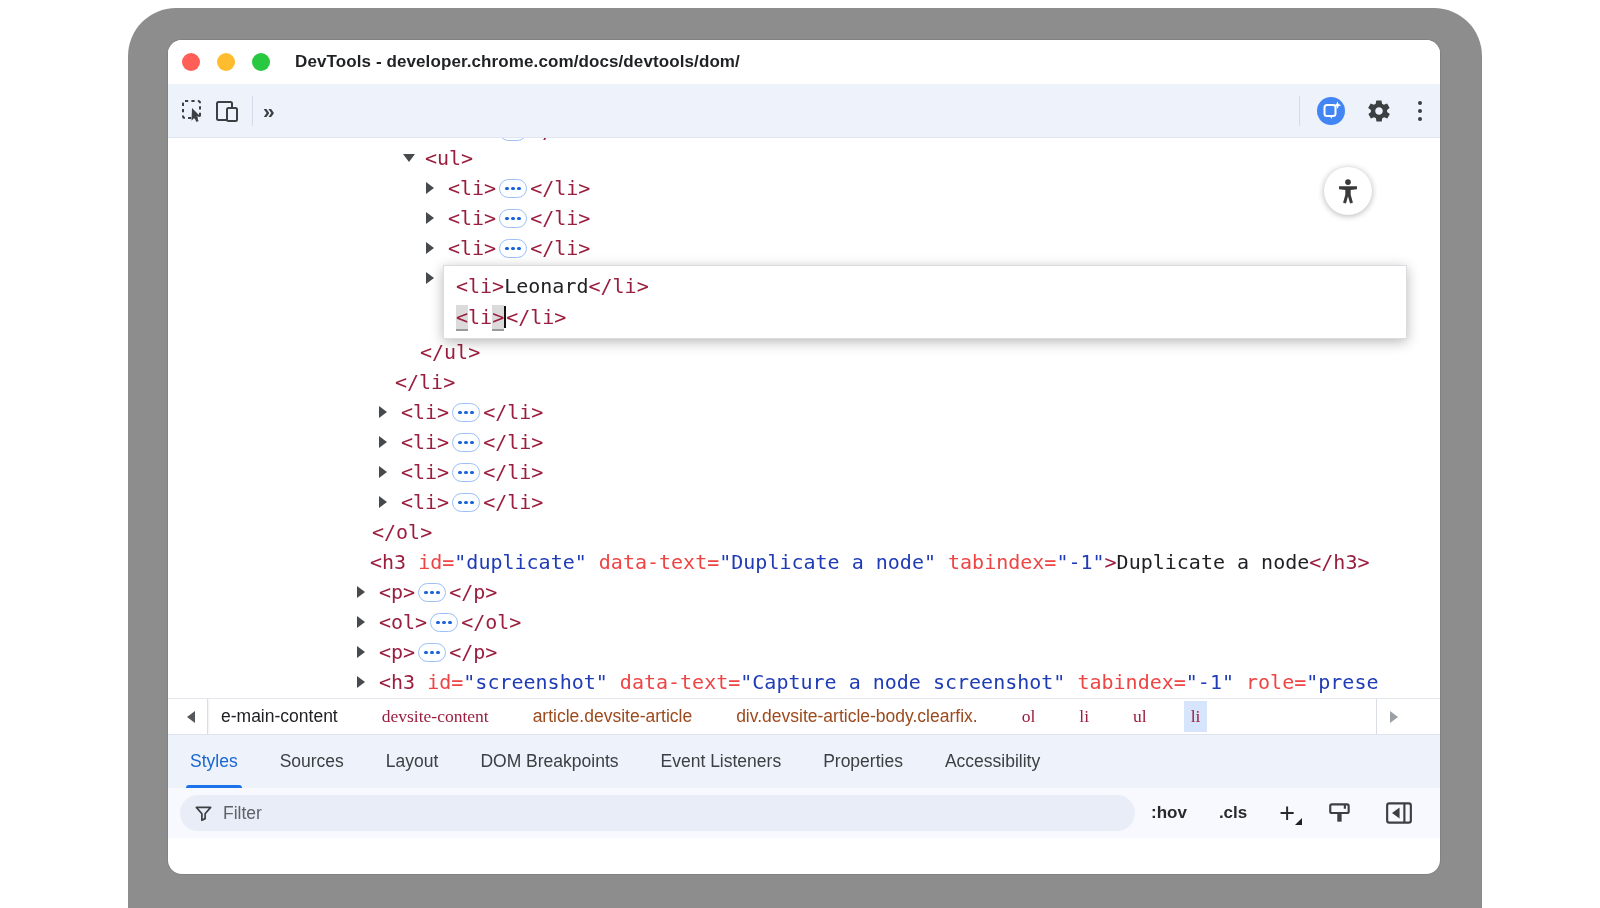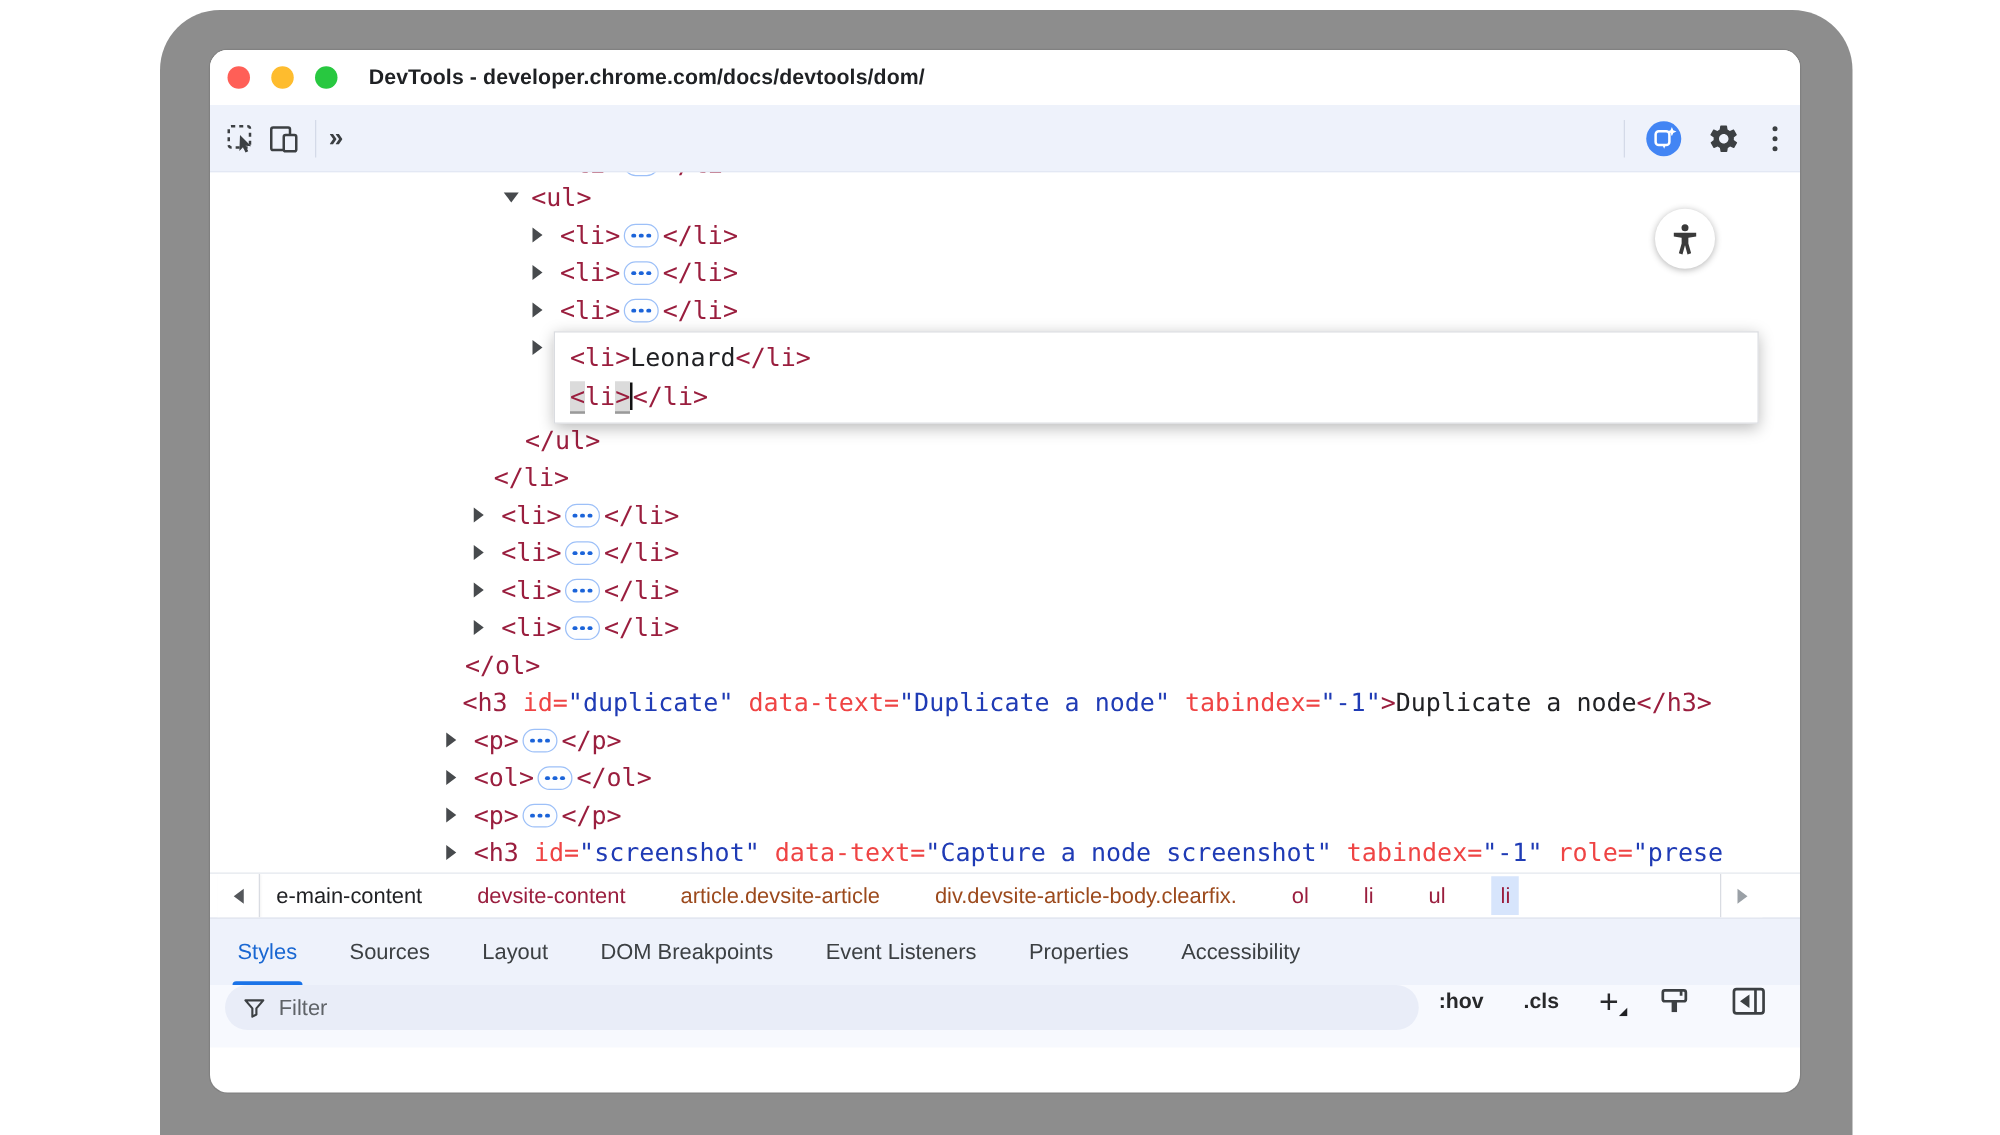--- a/index.html
+++ b/index.html
@@ -70,33 +70,33 @@
             display:flex; align-items:center; overflow:hidden; }
   .crumb-btn { position:absolute; top:0; width:34px; height:100%; background:#fff;
                display:flex; align-items:center; justify-content:center; cursor:pointer; z-index:2; }
   .crumb-btn.left  { left:6px;  border-right:1px solid #d9dce2; box-shadow:1px 0 2px rgba(0,0,0,.06); }
   .crumb-btn.right { right:30px; border-left:1px solid #d9dce2; }
   .tri-l { width:0; height:0; border-right:8px solid #54575b; border-top:6px solid transparent; border-bottom:6px solid transparent; }
   .tri-r { width:0; height:0; border-left:8px solid #9aa0a6; border-top:6px solid transparent; border-bottom:6px solid transparent; }
   .crumb-strip { display:flex; align-items:center; gap:30px; margin-left:46px; font-size:17.5px; white-space:nowrap; }
   .crumb { cursor:pointer; padding:5px 7px; }
   .crumb.sel { background:#d7e5fc; }
-  .cr-dark { color:#202124; } .cr-tag { color:#9a1e3e; } .cr-cls { color:#9c4a1d; }
+  .cr-dark { color:#202124; } .cr-tag { color:#9a1e3e;font-family:Liberation Serif, serif; } .cr-cls { color:#9c4a1d; }
 
   
   .side-tabs { position:relative; height:54px; background:#eef2fb; border-top:1px solid #dfe3ee;
                display:flex; align-items:stretch; gap:14px; padding-left:8px; }
   .stab { position:relative; display:flex; align-items:center; padding:0 14px; font-size:17.5px;
           color:#3c4043; cursor:pointer; }
   .stab.active { color:#1967d2; }
   .stab.active::after { content:""; position:absolute; left:10px; right:10px; bottom:0; height:3px;
                         background:#1a73e8; border-radius:3px 3px 0 0; }
 
   
-  .filter-row { position:relative; height:50px; background:#f7f9fe; display:flex; align-items:flex-start; }
+  .filter-row { position:relative; height:50px; background:#f7f9fe; display:flex; align-items:center; }
   .filter-pill { margin-left:12px; width:955px; height:36px; border-radius:18px; background:#e9edf8;
                  display:flex; align-items:center; padding-left:14px; gap:10px; }
   .filter-pill span { color:#5f6368; font-size:17.5px; }
   .f-ctrl { display:flex; align-items:center; gap:32px; margin-left:16px; color:#28292b; font-size:17px; }
   .f-ctrl .txtbtn { cursor:pointer; font-weight:600; }
   .plusbtn { position:relative; font-size:27px; font-weight:300; cursor:pointer; line-height:20px; }
   .plusbtn svg { position:absolute; right:-7px; bottom:-2px; }
   .iconbtn { cursor:pointer; display:flex; align-items:center; justify-content:center; }
 </style>
 </head>

